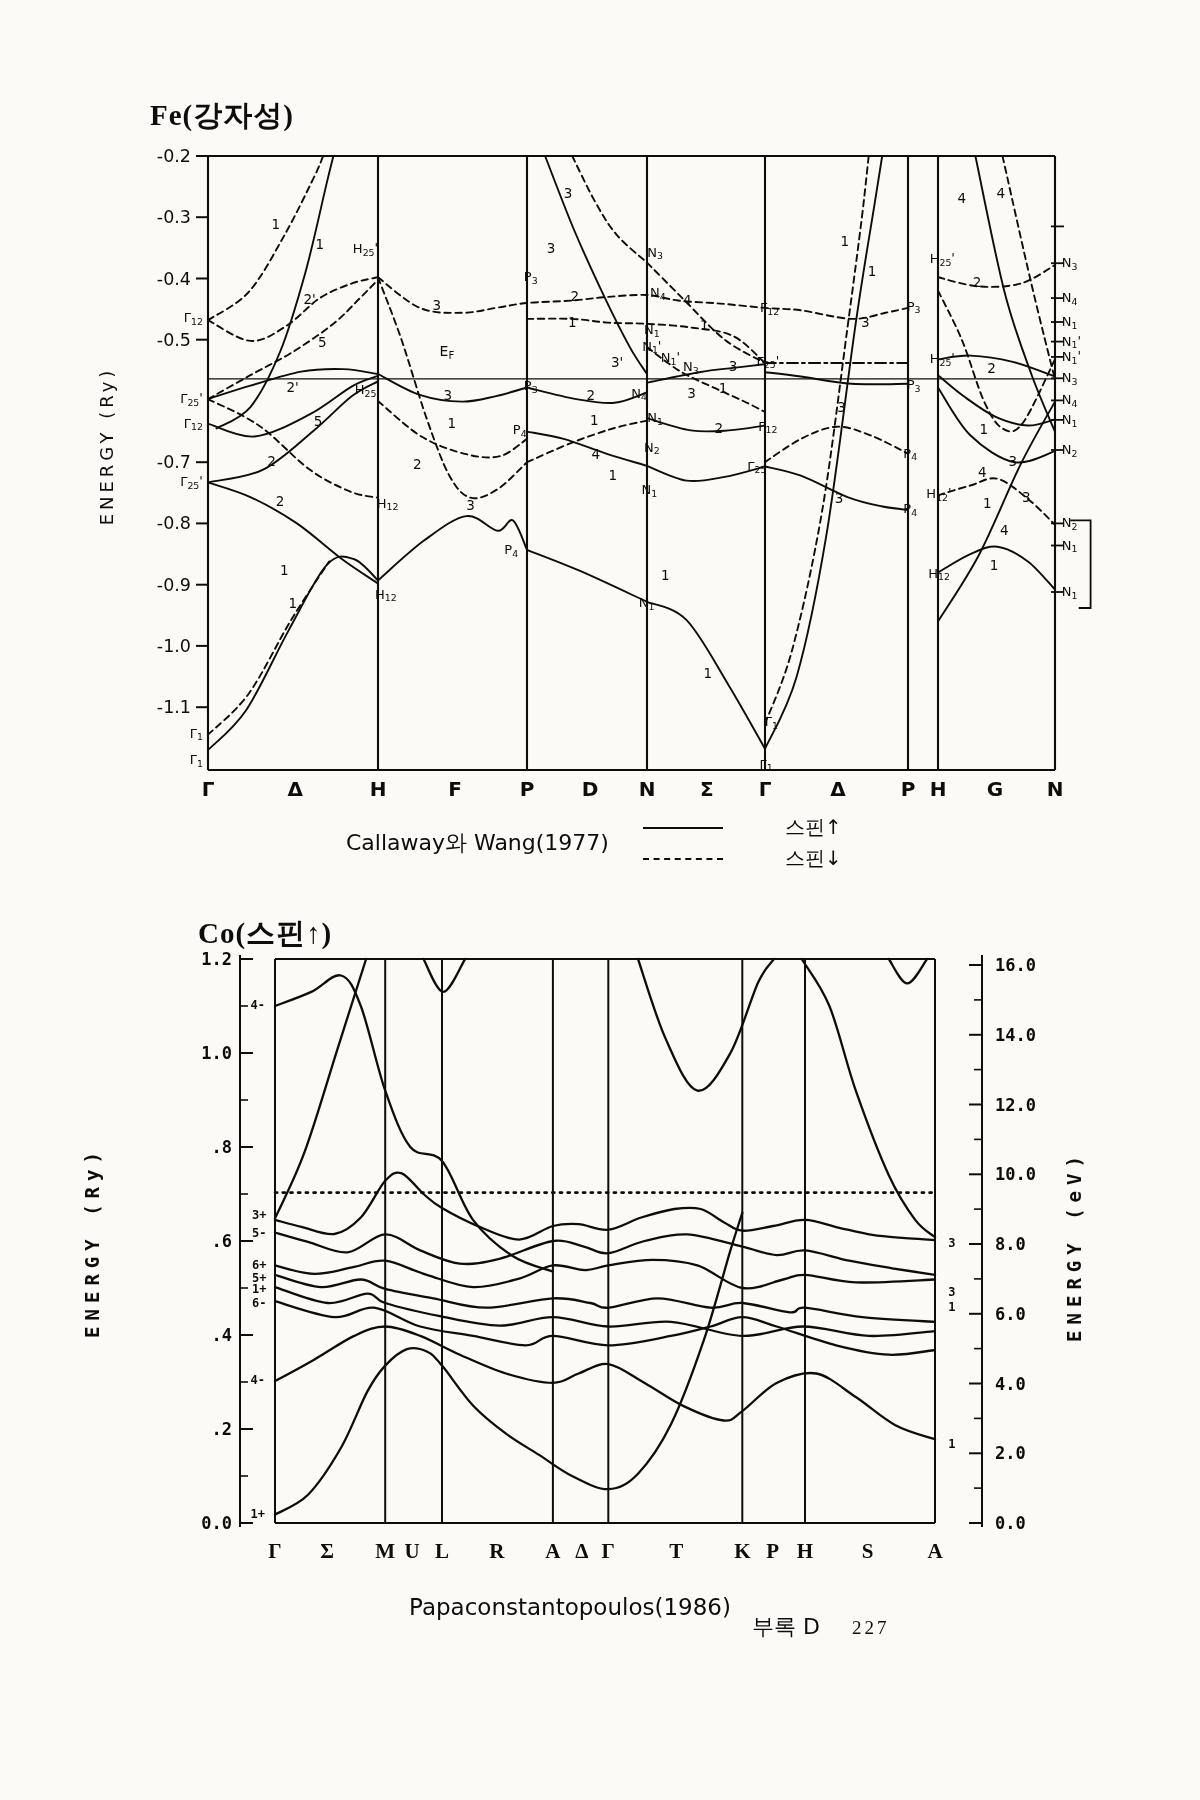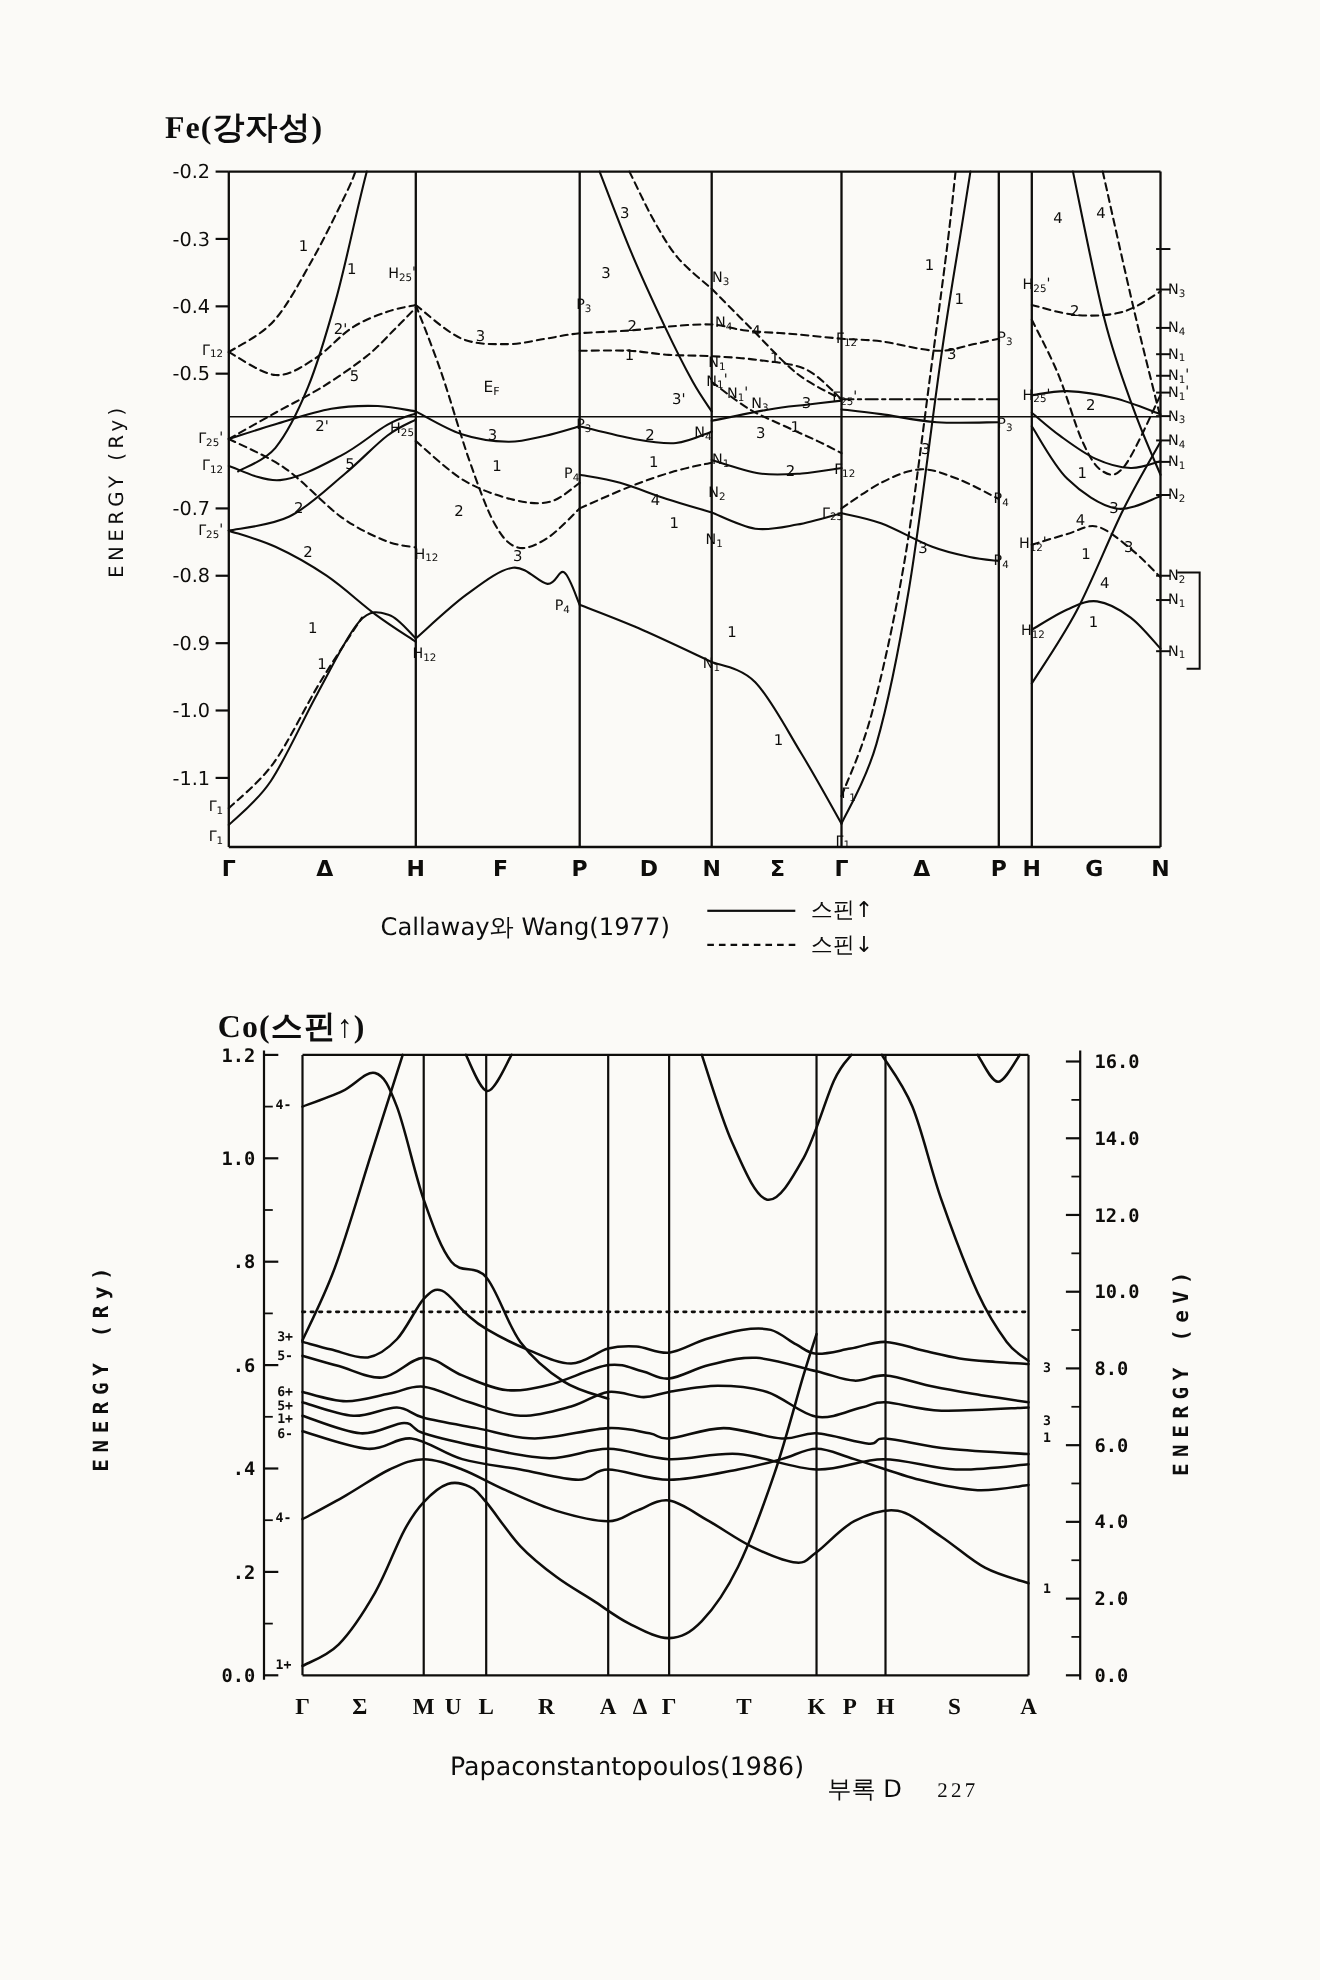--- a/index.html
+++ b/index.html
@@ -9,21 +9,21 @@
   .abs{position:absolute;white-space:nowrap;}
   .chart-title{font-family:"Liberation Serif",serif;font-size:29px;font-weight:600;letter-spacing:1px;margin-top:12px;}
   .vlab{transform:translate(-50%,-50%) rotate(-90deg);letter-spacing:4px;font-size:18px;}
   .vlab.mono{font-family:"DejaVu Sans Mono",monospace;font-weight:bold;font-size:19px;letter-spacing:6px;}
   .cap{font-size:22px;}
   .fe-cap-row{display:flex;align-items:center;gap:34px;}
   .legend{display:flex;flex-direction:column;gap:4px;}
   .leg-row{display:flex;align-items:center;gap:14px;}
   .leg-line{display:inline-block;width:80px;height:0;border-top:2.4px solid #0d0d0d;}
   .leg-line.dashed{border-top-style:dashed;}
-  .leg-txt{font-size:20px;}
+  .leg-txt{font-size:20px;margin-left:48px;}
   .footer{display:flex;align-items:baseline;gap:32px;}
   .footer .f1{font-size:22px;}
   .footer .f3{font-size:19px;font-weight:normal;letter-spacing:3px;font-family:"Liberation Serif",serif;}
 </style>
 </head>
 <body>
 
 <div class="page">
 
   <svg id="plots" viewBox="0 0 1200 1800">

